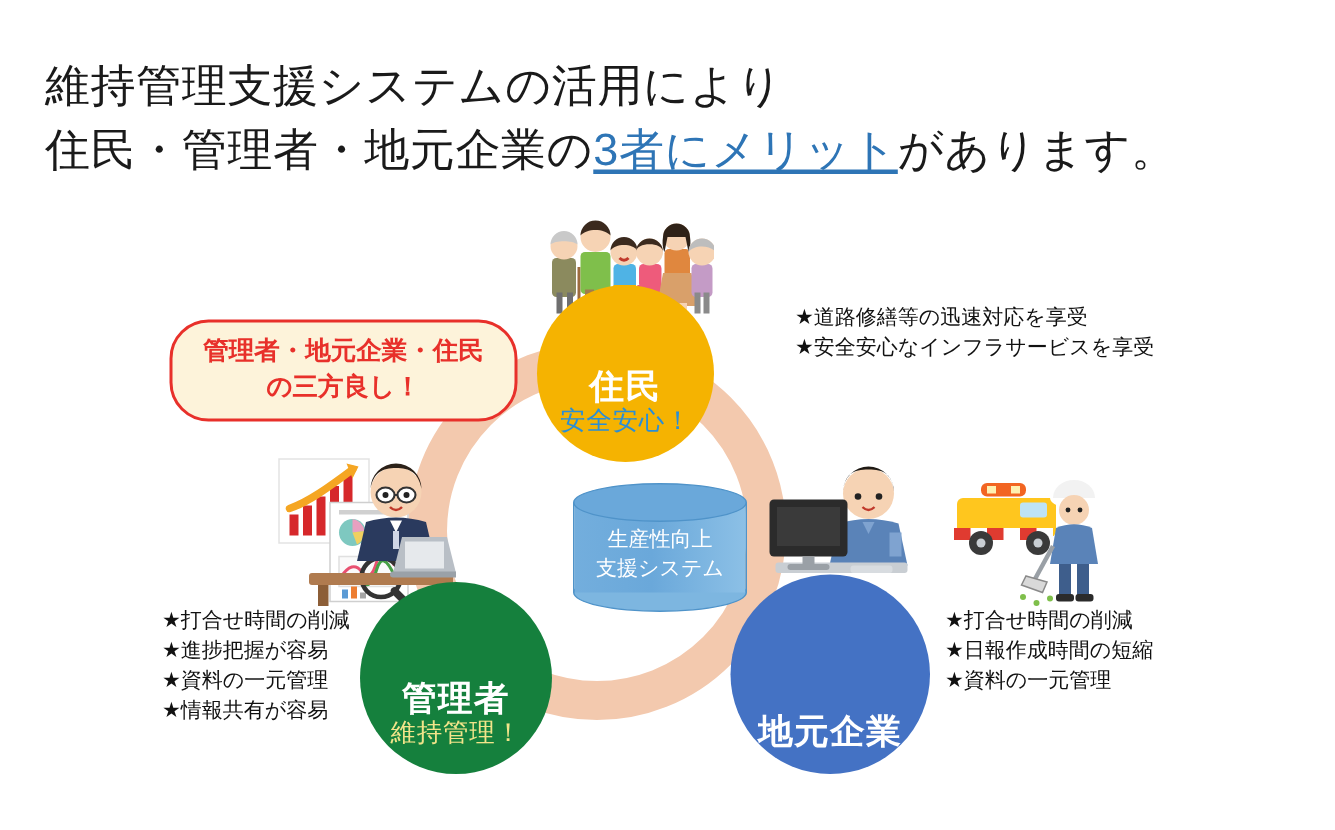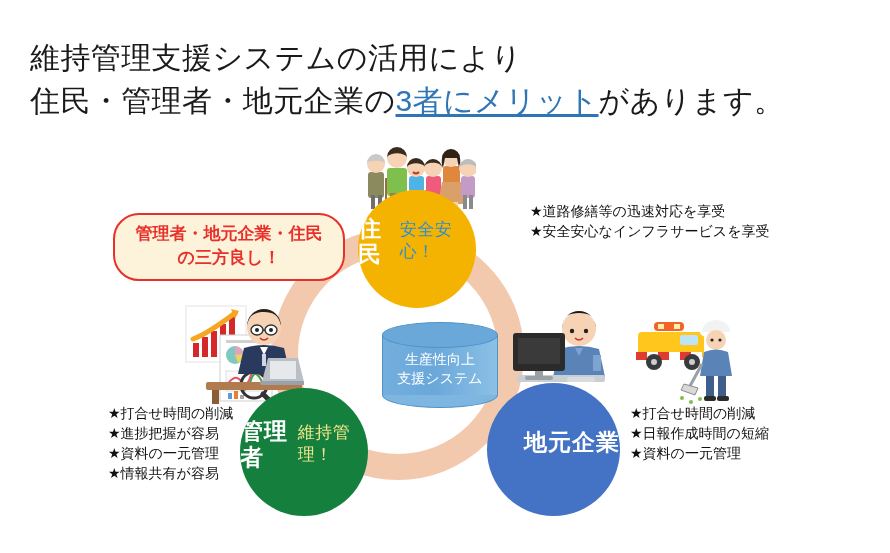--- a/index.html
+++ b/index.html
@@ -49,21 +49,21 @@
     border-radius: 50%;
     border: 26px solid #F3C9AE;
     box-sizing: border-box;
   }
 
   
   .role-circle {
     position: absolute;
     border-radius: 50%;
     display: flex;
-    flex-direction: row;
+    flex-direction: column;
     align-items: center;
     justify-content: flex-end;
     box-sizing: border-box;
     overflow: hidden;
   }
   .role-name {
     font-size: 23px;
     font-weight: bold;
     color: #ffffff;
     line-height: 26px;

